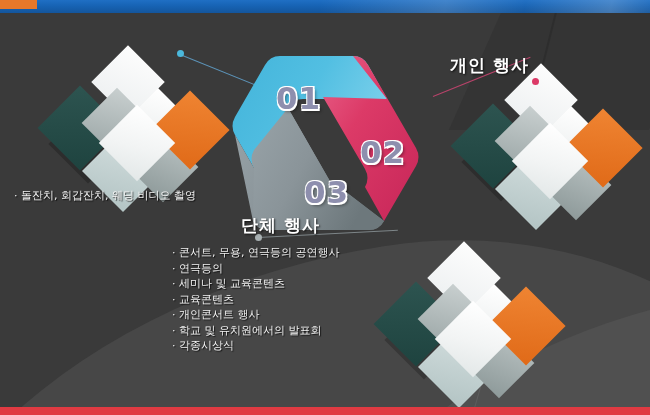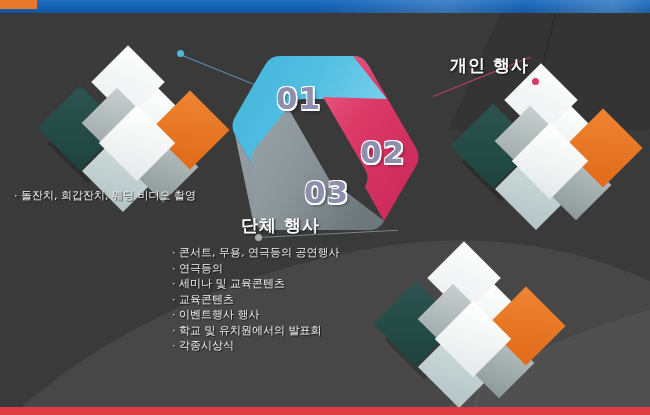--- a/index.html
+++ b/index.html
@@ -216,21 +216,21 @@
   <div class="bullets" style="left:14px;top:188px;">
     <span class="bi">돌잔치, 회갑잔치, 웨딩 비디오 촬영</span>
   </div>
 
 
   <div class="bullets" style="left:172px;top:245px;">
     <span class="bi">콘서트, 무용, 연극등의 공연행사</span>
     <span class="bi">연극등의</span>
     <span class="bi">세미나 및 교육콘텐츠</span>
     <span class="bi">교육콘텐츠</span>
-    <span class="bi">이벤트행사 행사</span>
+    <span class="bi">개인콘서트 행사</span>
     <span class="bi">학교 및 유치원에서의 발표회</span>
     <span class="bi">각종시상식</span>
   </div>
 
   <div class="topbar">
     <div class="topbar-sheen"></div>
     <div class="topbar-orange"></div>
   </div>
   <div class="bottombar"></div>
 

